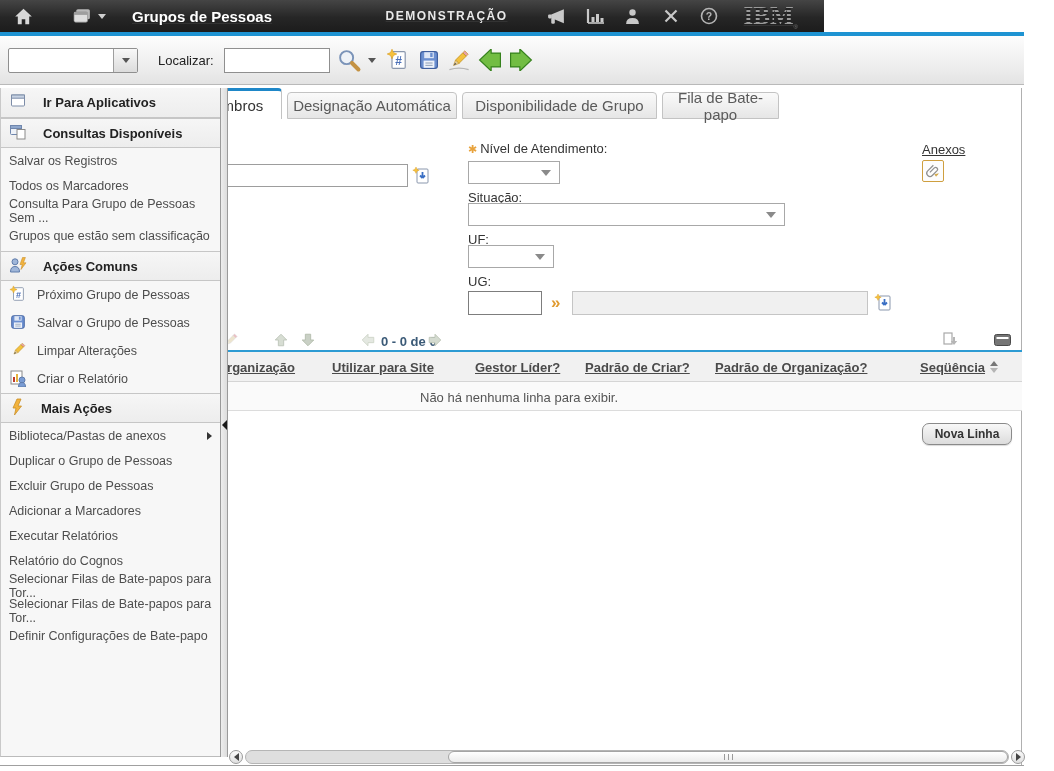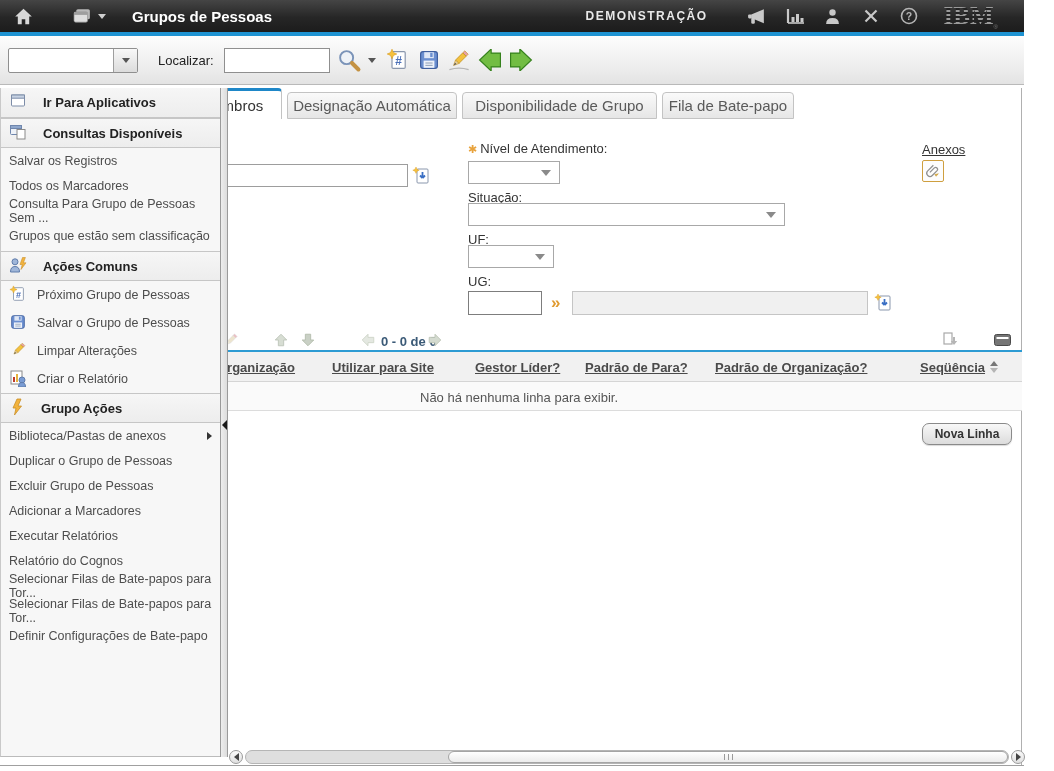--- a/index.html
+++ b/index.html
@@ -5,23 +5,23 @@
   * { margin:0; padding:0; box-sizing:border-box; }
   html,body { background:#fff; }
   #app {
     position:relative; width:1054px; height:771px; background:#fff;
     font-family:"Liberation Sans", sans-serif; overflow:hidden; color:#333;
   }
   .abs { position:absolute; }
 
   
   .topbar {
-    left:0; top:0; width:1024px; height:32px; z-index:40;
+    left:0; top:0; width:824px; height:32px; z-index:40;
     background:linear-gradient(#454545,#262626 55%,#1c1c1c);
-    display:flex; align-items:center;
+    display:flex; align-items:center;text-decoration:underline;
   }
   .topbar-accent { left:0; top:32px; width:1024px; height:4px; background:#1e93d2; z-index:40; }
   .tb-title { color:#fff; font-size:15px; font-weight:bold; margin-left:18px; }
   .tb-env { color:#e8e8e8; font-size:12px; font-weight:bold; letter-spacing:1.5px; margin-left:auto; }
   .tb-ic { width:38px; display:flex; justify-content:center; align-items:center; cursor:pointer; }
   .ibm-logo {
     font-family:"Liberation Serif", serif; font-weight:bold; font-style:normal;
     font-size:25px; letter-spacing:0px; color:#9a9a9a;
     background:repeating-linear-gradient(#9a9a9a 0 2px, #222 2px 4px);
     -webkit-background-clip:text; background-clip:text; -webkit-text-fill-color:transparent;
@@ -125,21 +125,21 @@
 
   <div class="abs tab active" style="left:182px; top:88px; width:100px; height:31px; z-index:2;">
     <span>Membros</span>
   </div>
   <div class="abs tab" style="left:287px; top:92px; width:170px; height:27px;">
     <span>Designação Automática</span>
   </div>
   <div class="abs tab" style="left:462px; top:92px; width:195px; height:27px;">
     <span>Disponibilidade de Grupo</span>
   </div>
-  <div class="abs tab" style="left:662px; top:92px; width:132px; height:27px;">
+  <div class="abs tab" style="left:662px; top:92px; width:117px; height:27px;">
     <span>Fila de Bate-papo</span>
   </div>
 
   <input class="abs fld" style="left: 170px; top: 164px; width: 238px; height: 23px;" value="">
   <span class="abs icon-btn" style="left:412px; top:166px; z-index:2;">
     <svg width="20" height="20" viewBox="0 0 20 20">
       <rect x="5" y="3" width="11" height="14" rx="1" fill="#fff" stroke="#8a97ad"></rect>
       <path d="M10.5 6 V12 M10.5 12 L8 9.5 M10.5 12 L13 9.5" stroke="#3a6fc4" stroke-width="1.8" fill="none"></path>
       <path d="M4 1 L5 3.2 L7.2 4.2 L5 5.2 L4 7.4 L3 5.2 L0.8 4.2 L3 3.2 Z" fill="#f6c13c" stroke="#d79b22" stroke-width="0.4"></path>
     </svg>
@@ -226,21 +226,21 @@
       <rect x="0.5" y="0.5" width="16" height="11" rx="2" fill="#757575" stroke="#4a4a4a"></rect>
       <rect x="2.5" y="3" width="12" height="2" fill="#fff"></rect>
     </svg>
   </span>
 
   <div class="abs tbl-blue-line"></div>
   <div class="abs tbl-head">
     <span class="th" style="left:-11px;">Organização</span>
     <span class="th" style="left:104px;">Utilizar para Site</span>
     <span class="th" style="left:247px;">Gestor Líder?</span>
-    <span class="th" style="left:357px;">Padrão de Para?</span>
+    <span class="th" style="left:357px;">Padrão de Criar?</span>
     <span class="th" style="left:487px;">Padrão de Organização?</span>
     <span class="th" style="left:692px;">Seqüência</span>
     <span class="sort-stack" style="left:762px; top:9px;">
       <span class="tri-up"></span>
         <span class="tri-dn"></span>
     </span>
   </div>
 
   <div class="abs tbl-empty-row">
     <span class="empty-msg">Não há nenhuma linha para exibir.</span>
@@ -355,21 +355,21 @@
       </span>
       <span>Criar o Relatório</span>
     </div>
 
     <div class="sb-hd">
       <span>
         <svg width="16" height="18" viewBox="0 0 16 18">
           <path d="M8 1 L4 10 L7 10 L5.5 17 L12.5 8 L9 8 L12 1 Z" fill="#f2b33d" stroke="#c98f2a" stroke-width="0.8"></path>
         </svg>
       </span>
-      <span>Grupo Ações</span>
+      <span>Mais Ações</span>
     </div>
     <div class="sb-item">
       <span>Biblioteca/Pastas de anexos</span>
       <span class="submenu-arrow"></span>
     </div>
     <div class="sb-item">
         <span>Duplicar o Grupo de Pessoas</span>
       </div>
     <div class="sb-item">
         <span>Excluir Grupo de Pessoas</span>

